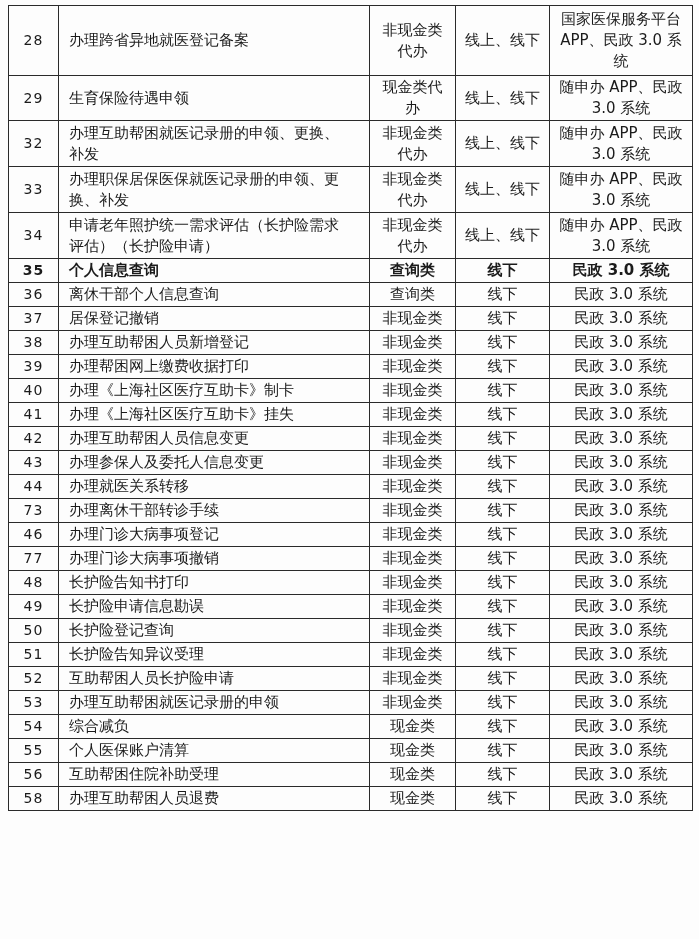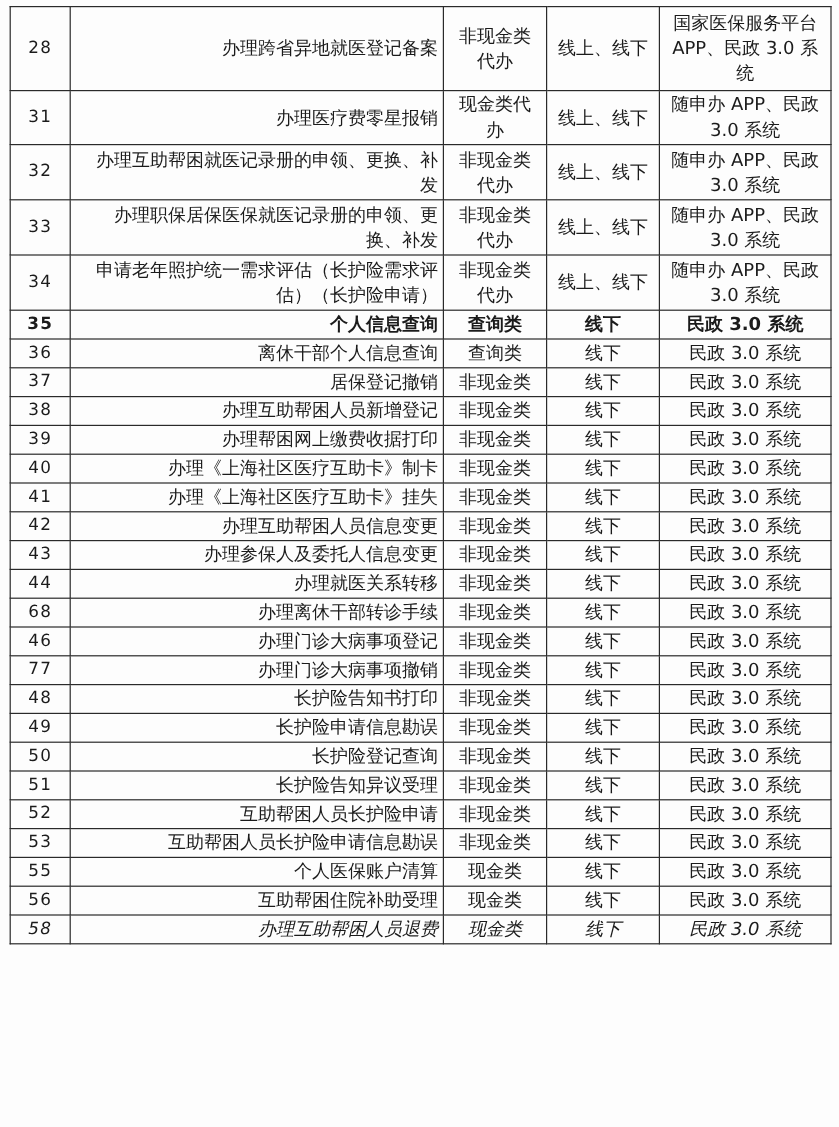--- a/index.html
+++ b/index.html
@@ -27,22 +27,22 @@
     text-align: center;
     vertical-align: middle;
     padding: 1px 2px;
     overflow: hidden;
   }
   .service-table td.cell-no {
     font-size: 14px;
     letter-spacing: 1px;
   }
   .service-table td.cell-name {
-    text-align: right;
-    padding: 1px 4px 1px 10px;
+    text-align: left;
+    padding: 1px 22px 1px 10px;
   }
   .service-table td.cell-type {
     padding: 1px 10px;
   }
   .service-table td.cell-system {
     padding: 1px 3px;
   }
 </style>
 </head>
 <body>
@@ -58,22 +58,22 @@
     </colgroup>
     <tbody id="table-body">
         <tr style="height: 70px;">
           <td class="cell-no">28</td>
           <td class="cell-name">办理跨省异地就医登记备案</td>
           <td class="cell-type">非现金类代办</td>
           <td class="cell-channel">线上、线下</td>
           <td class="cell-system">国家医保服务平台 APP、民政 3.0 系统</td>
         </tr>
         <tr style="height: 44px;">
-          <td class="cell-no">31</td>
-          <td class="cell-name">办理医疗费零星报销</td>
+          <td class="cell-no">29</td>
+          <td class="cell-name">生育保险待遇申领</td>
           <td class="cell-type">现金类代办</td>
           <td class="cell-channel">线上、线下</td>
           <td class="cell-system">随申办 APP、民政 3.0 系统</td>
         </tr>
         <tr style="height: 46px;">
           <td class="cell-no">32</td>
           <td class="cell-name">办理互助帮困就医记录册的申领、更换、补发</td>
           <td class="cell-type">非现金类代办</td>
           <td class="cell-channel">线上、线下</td>
           <td class="cell-system">随申办 APP、民政 3.0 系统</td>
@@ -156,21 +156,21 @@
           <td class="cell-system">民政 3.0 系统</td>
         </tr>
         <tr style="height: 23px;">
           <td class="cell-no">44</td>
           <td class="cell-name">办理就医关系转移</td>
           <td class="cell-type">非现金类</td>
           <td class="cell-channel">线下</td>
           <td class="cell-system">民政 3.0 系统</td>
         </tr>
         <tr style="height: 23px;">
-          <td class="cell-no">68</td>
+          <td class="cell-no">73</td>
           <td class="cell-name">办理离休干部转诊手续</td>
           <td class="cell-type">非现金类</td>
           <td class="cell-channel">线下</td>
           <td class="cell-system">民政 3.0 系统</td>
         </tr>
         <tr style="height: 23px;">
           <td class="cell-no">46</td>
           <td class="cell-name">办理门诊大病事项登记</td>
           <td class="cell-type">非现金类</td>
           <td class="cell-channel">线下</td>
@@ -213,40 +213,47 @@
         </tr>
         <tr style="height: 23px;">
           <td class="cell-no">52</td>
           <td class="cell-name">互助帮困人员长护险申请</td>
           <td class="cell-type">非现金类</td>
           <td class="cell-channel">线下</td>
           <td class="cell-system">民政 3.0 系统</td>
         </tr>
         <tr style="height: 23px;">
           <td class="cell-no">53</td>
-          <td class="cell-name">互助帮困人员长护险申请信息勘误</td>
-          <td class="cell-type">非现金类</td>
+          <td class="cell-name">办理互助帮困就医记录册的申领</td>
+          <td class="cell-type">非现金类</td>
+          <td class="cell-channel">线下</td>
+          <td class="cell-system">民政 3.0 系统</td>
+        </tr>
+        <tr style="height: 23px;">
+          <td class="cell-no">54</td>
+          <td class="cell-name">综合减负</td>
+          <td class="cell-type">现金类</td>
           <td class="cell-channel">线下</td>
           <td class="cell-system">民政 3.0 系统</td>
         </tr>
         <tr style="height: 23px;">
           <td class="cell-no">55</td>
           <td class="cell-name">个人医保账户清算</td>
           <td class="cell-type">现金类</td>
           <td class="cell-channel">线下</td>
           <td class="cell-system">民政 3.0 系统</td>
         </tr>
         <tr style="height: 23px;">
           <td class="cell-no">56</td>
           <td class="cell-name">互助帮困住院补助受理</td>
           <td class="cell-type">现金类</td>
           <td class="cell-channel">线下</td>
           <td class="cell-system">民政 3.0 系统</td>
         </tr>
-        <tr style="height: 23px; font-style: italic;">
+        <tr style="height: 23px;">
           <td class="cell-no">58</td>
           <td class="cell-name">办理互助帮困人员退费</td>
           <td class="cell-type">现金类</td>
           <td class="cell-channel">线下</td>
           <td class="cell-system">民政 3.0 系统</td>
         </tr>
       </tbody>
   </table>
 </div>
 

